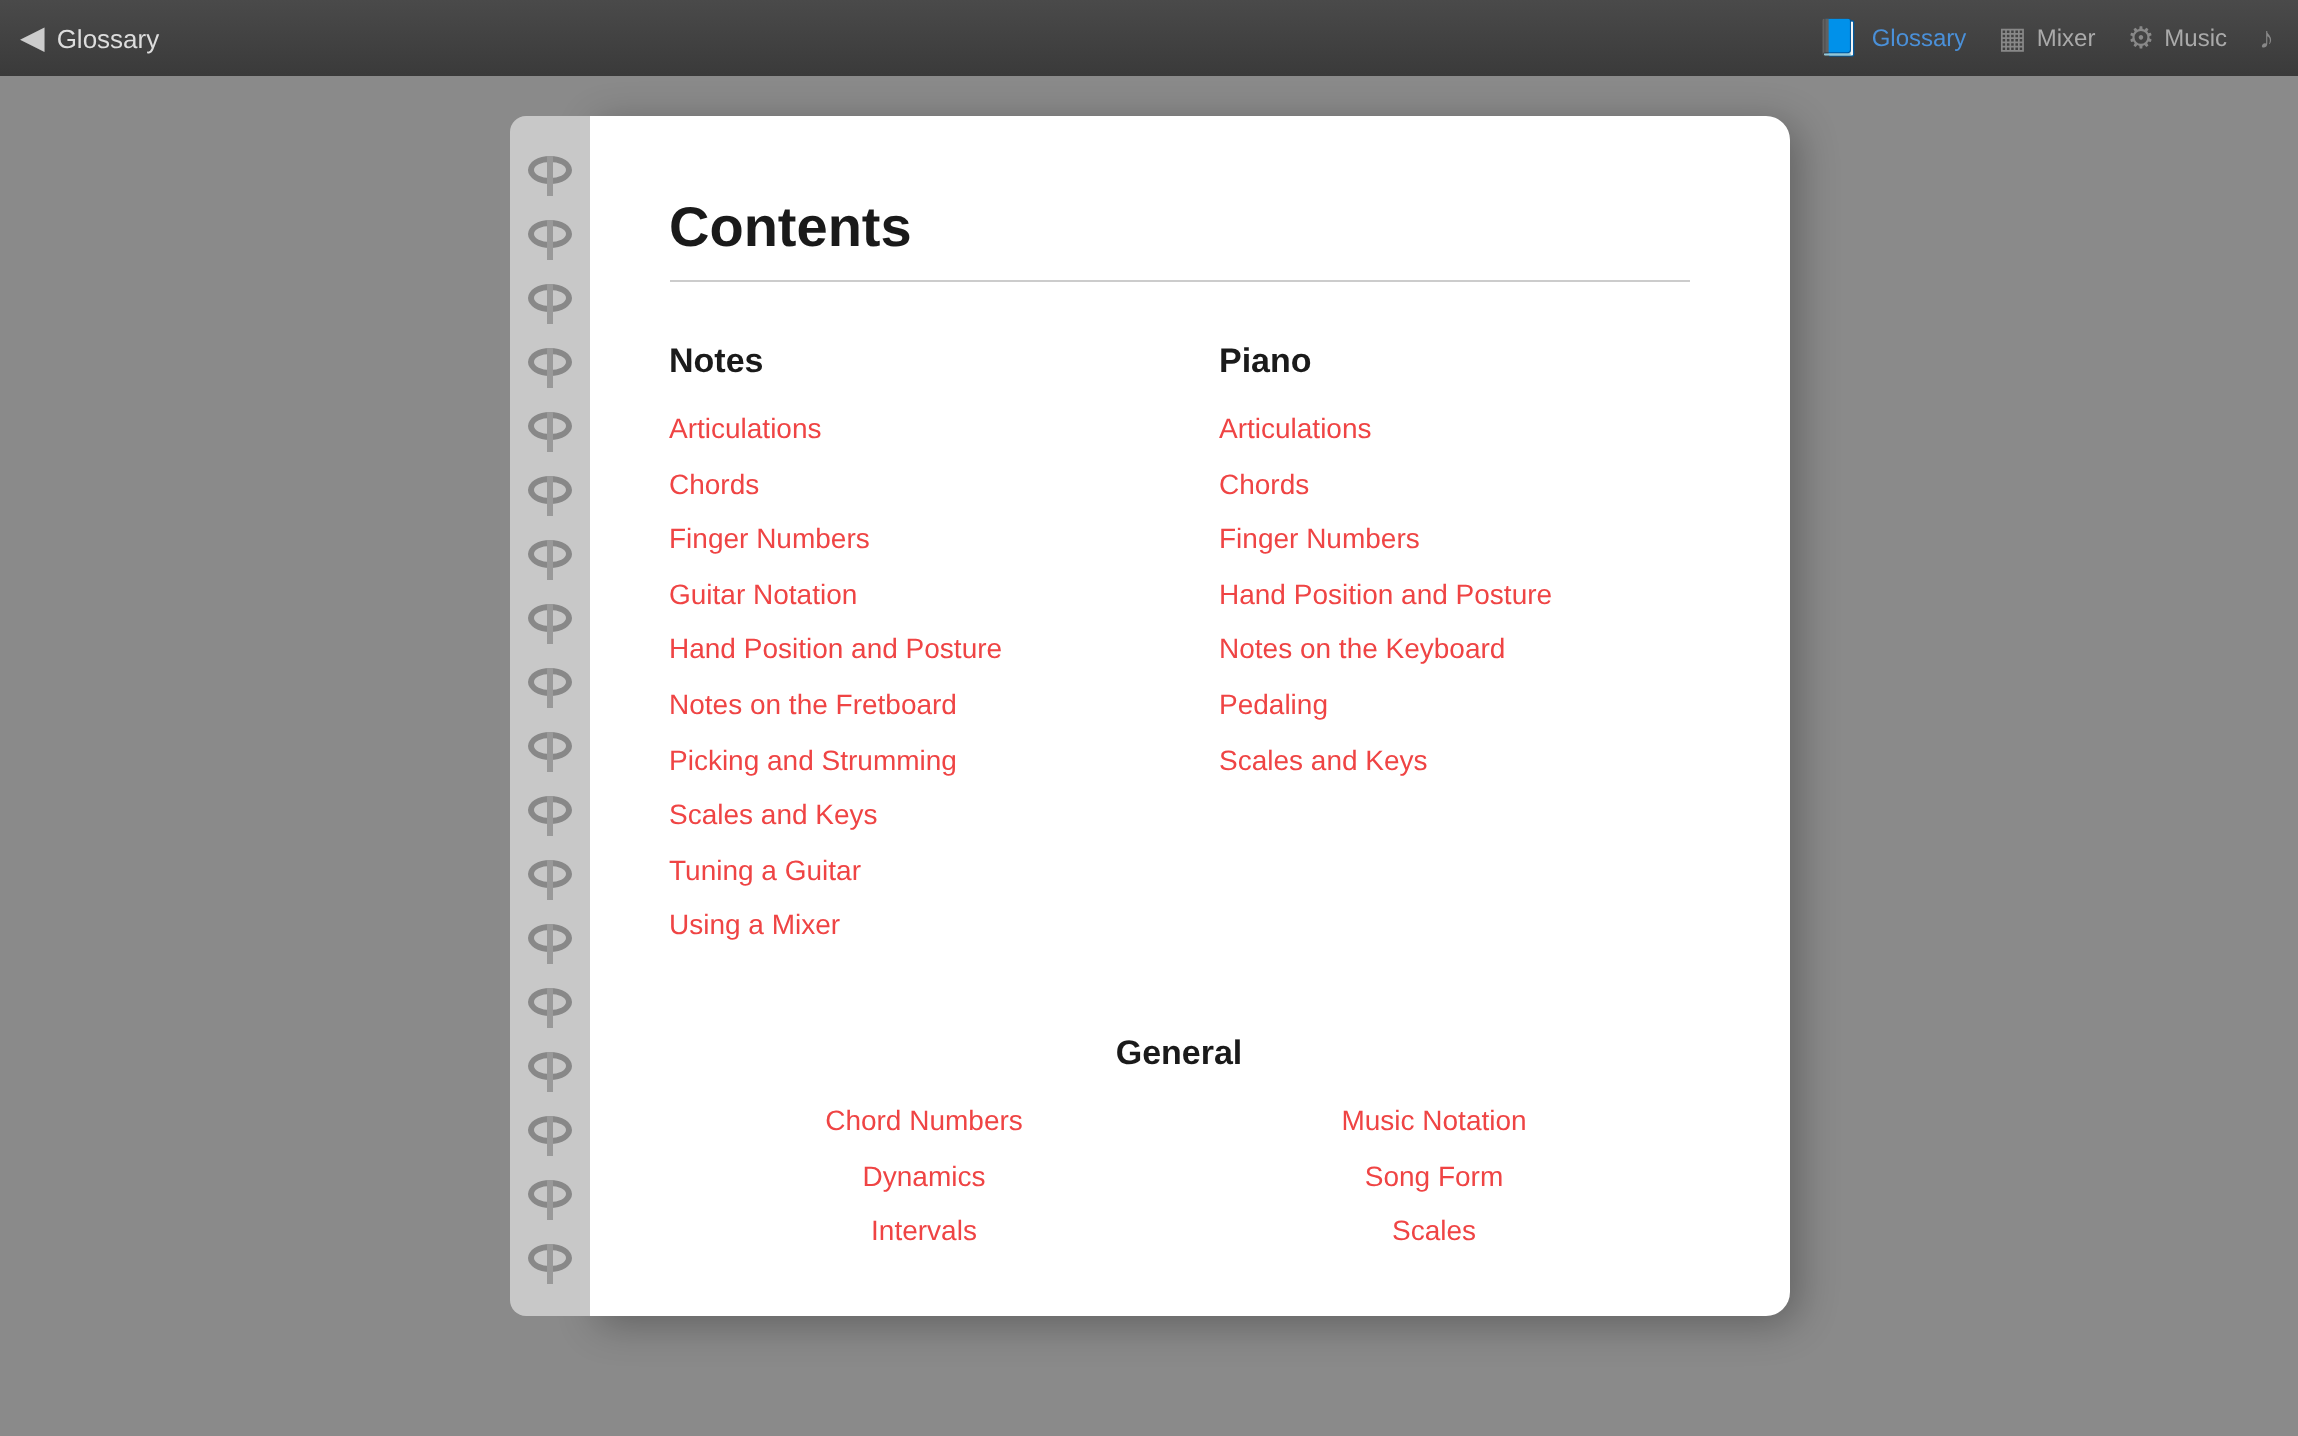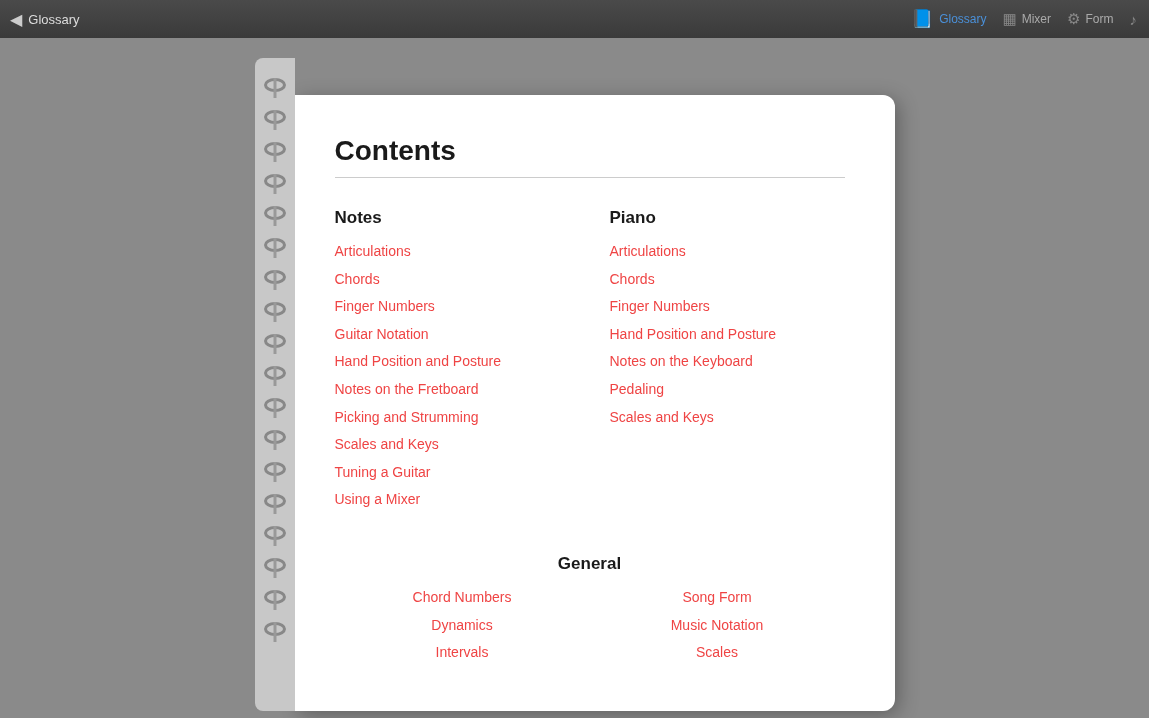--- a/index.html
+++ b/index.html
@@ -118,25 +118,24 @@
       height: 20px;
       background: #999;
       transform: translateX(-50%);
     }
 
     
     .page {
       flex: 1;
       background: #fff;
       border-radius: 0 12px 12px 0;
-      padding: 40px 50px 40px 40px;
+      padding: 40px 50px 24px 40px;
       box-shadow: 4px 4px 20px rgba(0,0,0,0.3);
       overflow-y: auto;
       max-height: 660px;
-      margin-top: 37px;
     }
 
     .page-title {
       font-size: 28px;
       font-weight: bold;
       color: #1a1a1a;
       margin-bottom: 10px;
     }
 
     .divider {
@@ -204,21 +203,21 @@
     <div class="nav-item active">
       <span class="nav-icon glossary-icon">📘</span>
       <span>Glossary</span>
     </div>
     <div class="nav-item">
       <span class="nav-icon mixer-icon">▦</span>
       <span>Mixer</span>
     </div>
     <div class="nav-item">
       <span class="nav-icon setup-icon">⚙</span>
-      <span>Form</span>
+      <span>Music</span>
     </div>
     <div class="nav-item">
       <span class="nav-icon music-icon">♪</span>
     </div>
   </div>
 </div>
 
 <div class="main-area">
   <div class="notebook-container">
 
@@ -281,21 +280,21 @@
 
       <div class="general-section">
         <div class="section-heading">General</div>
         <div class="general-columns">
           <div class="column" id="general-left">
               <a class="toc-link" href="#">Chord Numbers</a>
               <a class="toc-link" href="#">Dynamics</a>
               <a class="toc-link" href="#">Intervals</a>
             </div>
           <div class="column" id="general-right">
+              <a class="toc-link" href="#">Music Notation</a>
               <a class="toc-link" href="#">Song Form</a>
-              <a class="toc-link" href="#">Music Notation</a>
               <a class="toc-link" href="#">Scales</a>
             </div>
         </div>
       </div>
     </div>
   </div>
 </div>
 
 </body></html>

